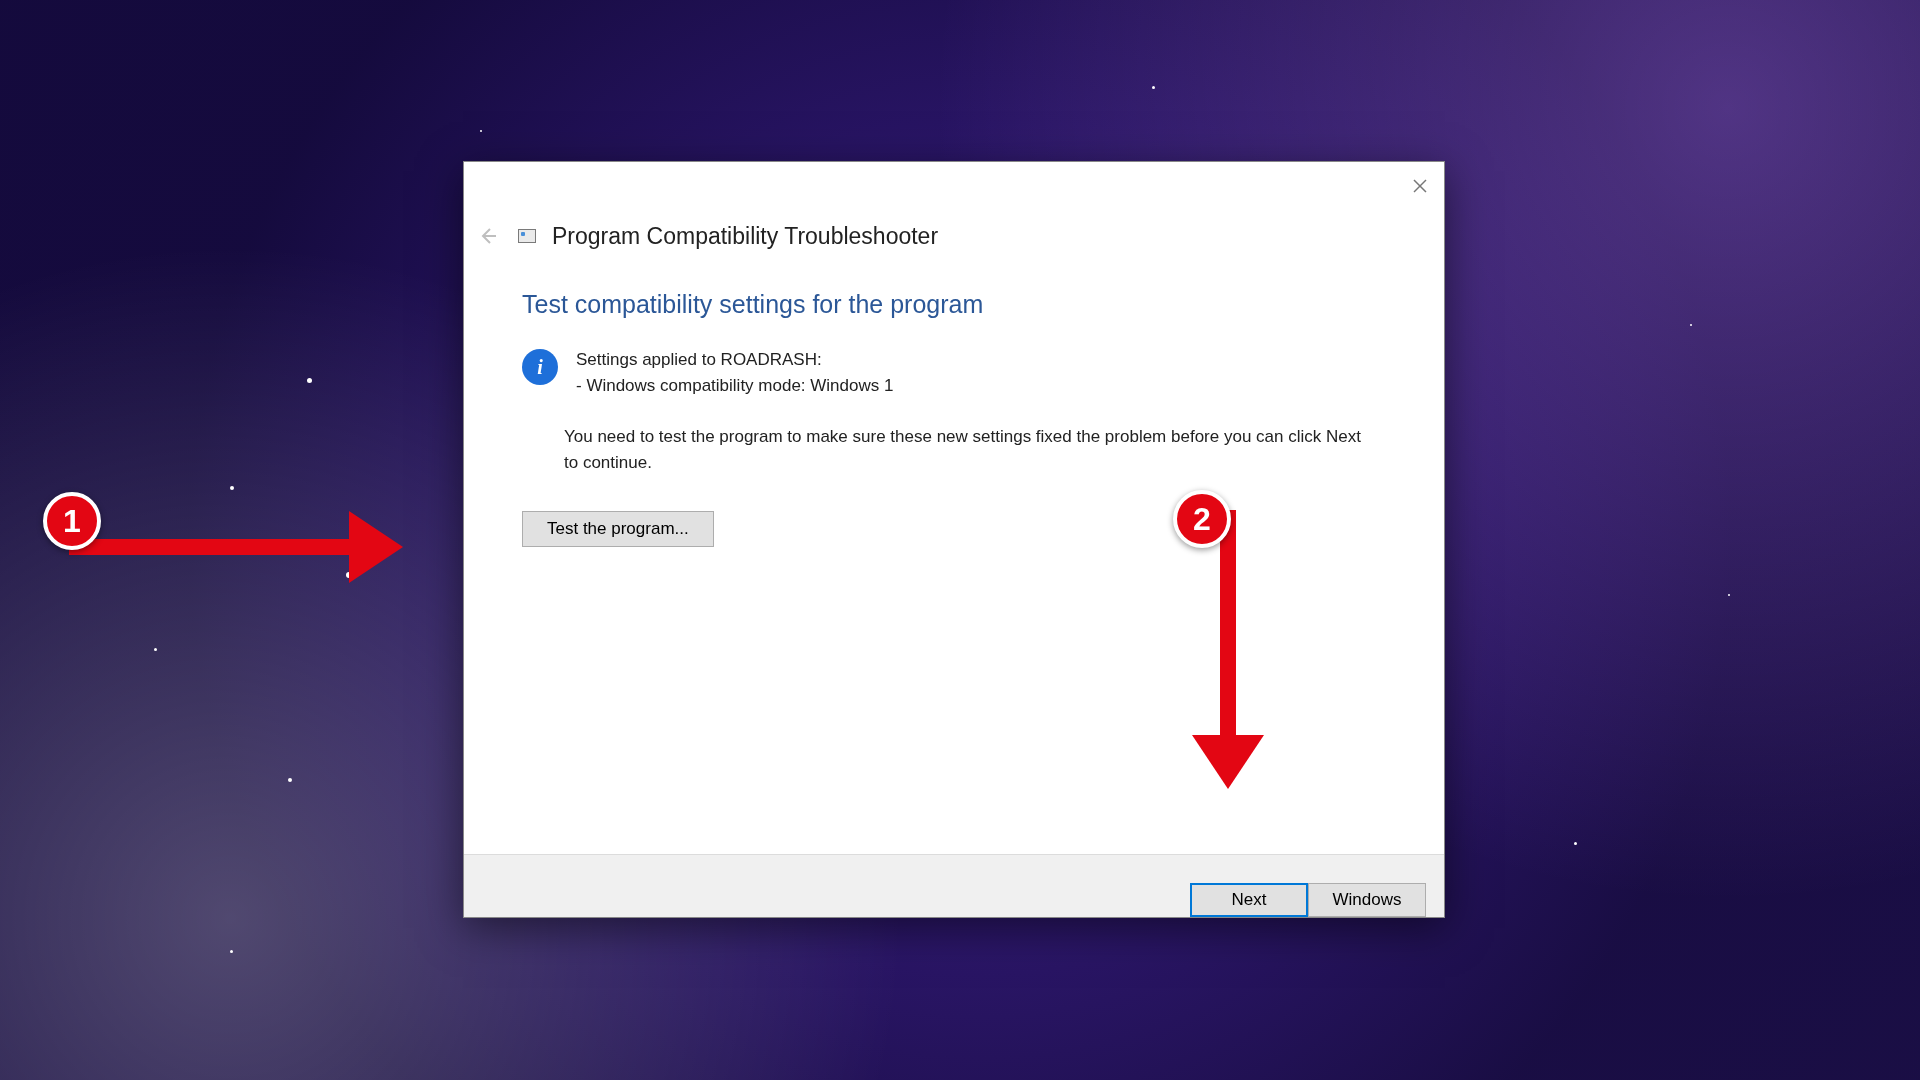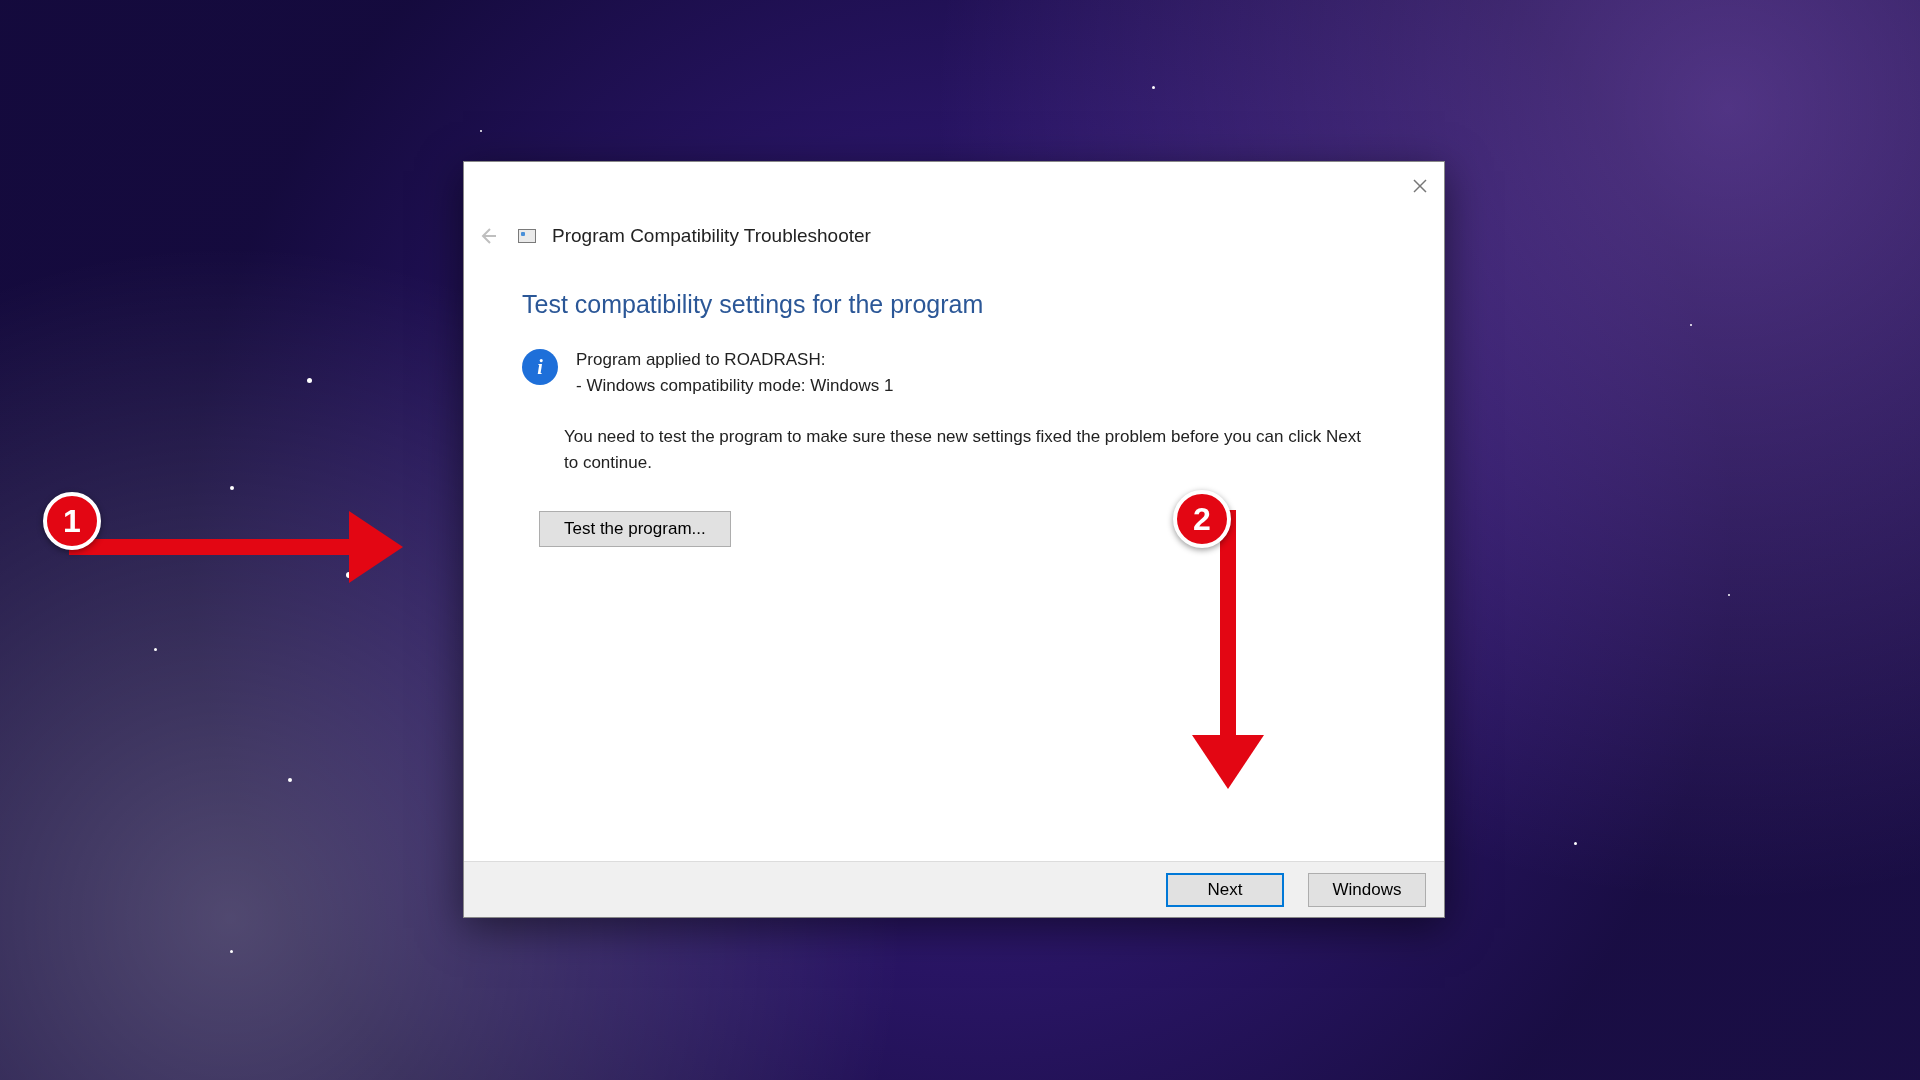--- a/index.html
+++ b/index.html
@@ -23,34 +23,34 @@
 .titlebar{height:48px;display:flex;align-items:center;padding:0 12px;position:relative}
 .close-btn{position:absolute;right:8px;top:8px;width:32px;height:32px;display:flex;
  align-items:center;justify-content:center;cursor:pointer}
 .close-btn svg{stroke:#777;stroke-width:1.5}
 .header-row{display:flex;align-items:center;gap:14px;padding:12px 18px 0 10px}
 .back-btn{width:28px;height:28px;display:flex;align-items:center;justify-content:center}
 .back-btn svg{stroke:#bfbfbf;stroke-width:2;fill:none}
 .app-icon{width:22px;height:22px;display:flex;align-items:center;justify-content:center}
 .app-icon-box{width:18px;height:14px;border:1px solid #7a7a7a;background:#eaeaea;position:relative}
 .app-icon-box::before{content:"";position:absolute;left:2px;top:2px;width:4px;height:4px;background:#4a90d9;border-radius:1px}
-.window-title{font-size:19px;color:#222}
+.window-title{font-size:23px;color:#222}
 .content{padding:40px 24px 0 58px}
 .heading{font-size:25px;color:#2b5797;font-weight:400;margin-bottom:28px}
 .info-row{display:flex;gap:18px;align-items:flex-start;margin-bottom:26px}
 .info-icon{flex:0 0 36px;width:36px;height:36px;border-radius:50%;background:#1e6fd9;
  display:flex;align-items:center;justify-content:center;margin-top:2px}
 .info-icon span{color:#fff;font-size:20px;font-family:Georgia,serif;font-style:italic;font-weight:bold}
 .info-text p{font-size:17px;color:#222;line-height:1.5}
 .instruction{font-size:17px;color:#222;line-height:1.5;margin-left:42px;margin-bottom:36px;max-width:800px}
-.test-btn{margin-left:17px;height:36px;padding:0 24px;font-size:17px;background:#e1e1e1;
+.test-btn{margin-left:0;height:36px;padding:0 24px;font-size:17px;background:#e1e1e1;
  border:1px solid #adadad;cursor:pointer}
-.footer{position:absolute;bottom:0;left:0;right:0;height:56px;background:#f0f0f0;
- border-top:1px solid #dcdcdc;display:flex;align-items:center;justify-content:flex-end;
- gap:24px;padding:0 18px}
+.footer{position:absolute;bottom:0;left:0;right:0;height:63px;background:#f0f0f0;
+ border-top:1px solid #dcdcdc;display:flex;align-items:flex-end;justify-content:flex-end;
+ gap:0;padding:0 18px}
 .footer button{height:34px;width:118px;font-size:17px;background:#e1e1e1;border:1px solid #adadad;cursor:pointer}
 .footer .next-btn{border:2px solid #0078d7;background:#e1e1e1}
 
 
 .anno{position:absolute;pointer-events:none}
 .badge{width:58px;height:58px;border-radius:50%;background:#e30613;border:4px solid #fff;
  display:flex;align-items:center;justify-content:center;color:#fff;font-size:32px;font-weight:700;
  box-shadow:0 2px 6px rgba(0,0,0,.4)}
 .arrow1{left:69px;top:511px;display:flex;align-items:center}
 .arrow1 .shaft{width:280px;height:16px;background:#e30613}
@@ -102,21 +102,21 @@
     </div>
 
     <div class="content">
       <h1 class="heading">Test compatibility settings for the program</h1>
 
       <div class="info-row">
         <div class="info-icon">
             <span>i</span>
           </div>
         <div class="info-text">
-          <p>Program applied to ROADRASH:</p>
+          <p>Settings applied to ROADRASH:</p>
           <p>- Windows compatibility mode: Windows 1</p>
         </div>
       </div>
 
       <p class="instruction">You need to test the program to make sure these new settings fixed the problem before you can click Next to continue.</p>
 
       <button class="test-btn">Test the program...</button>
     </div>
 
     <div class="footer">

